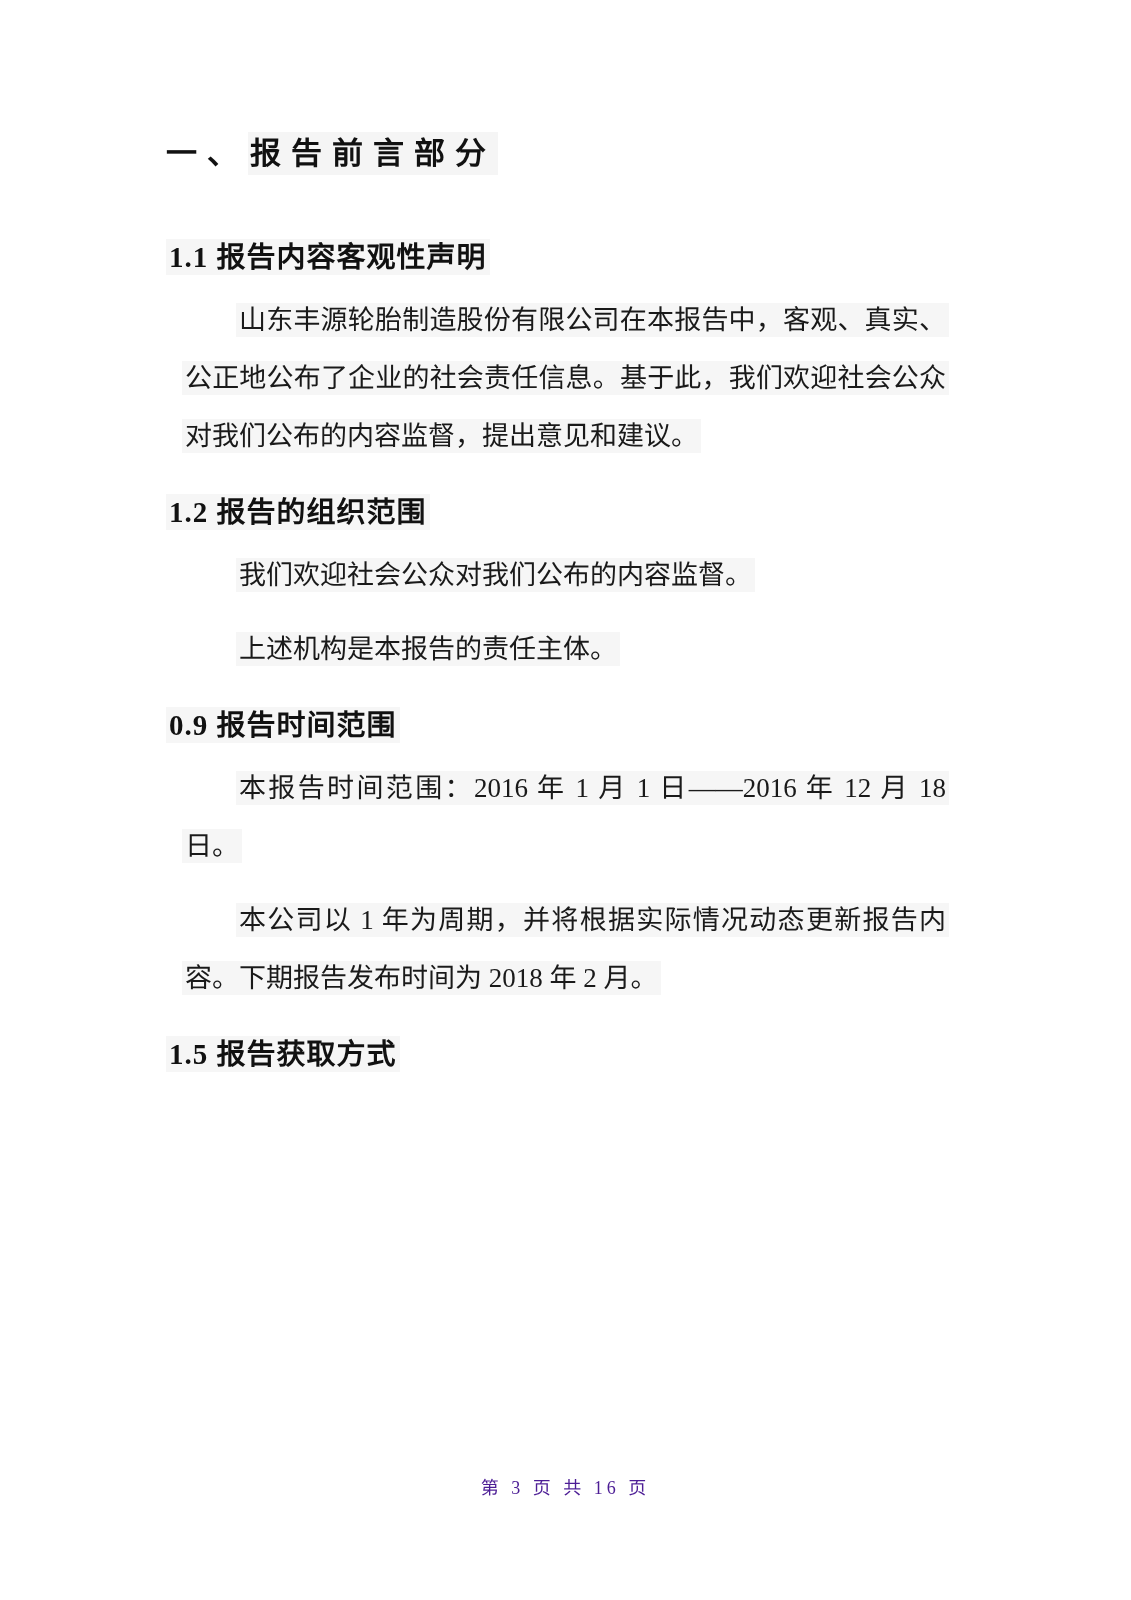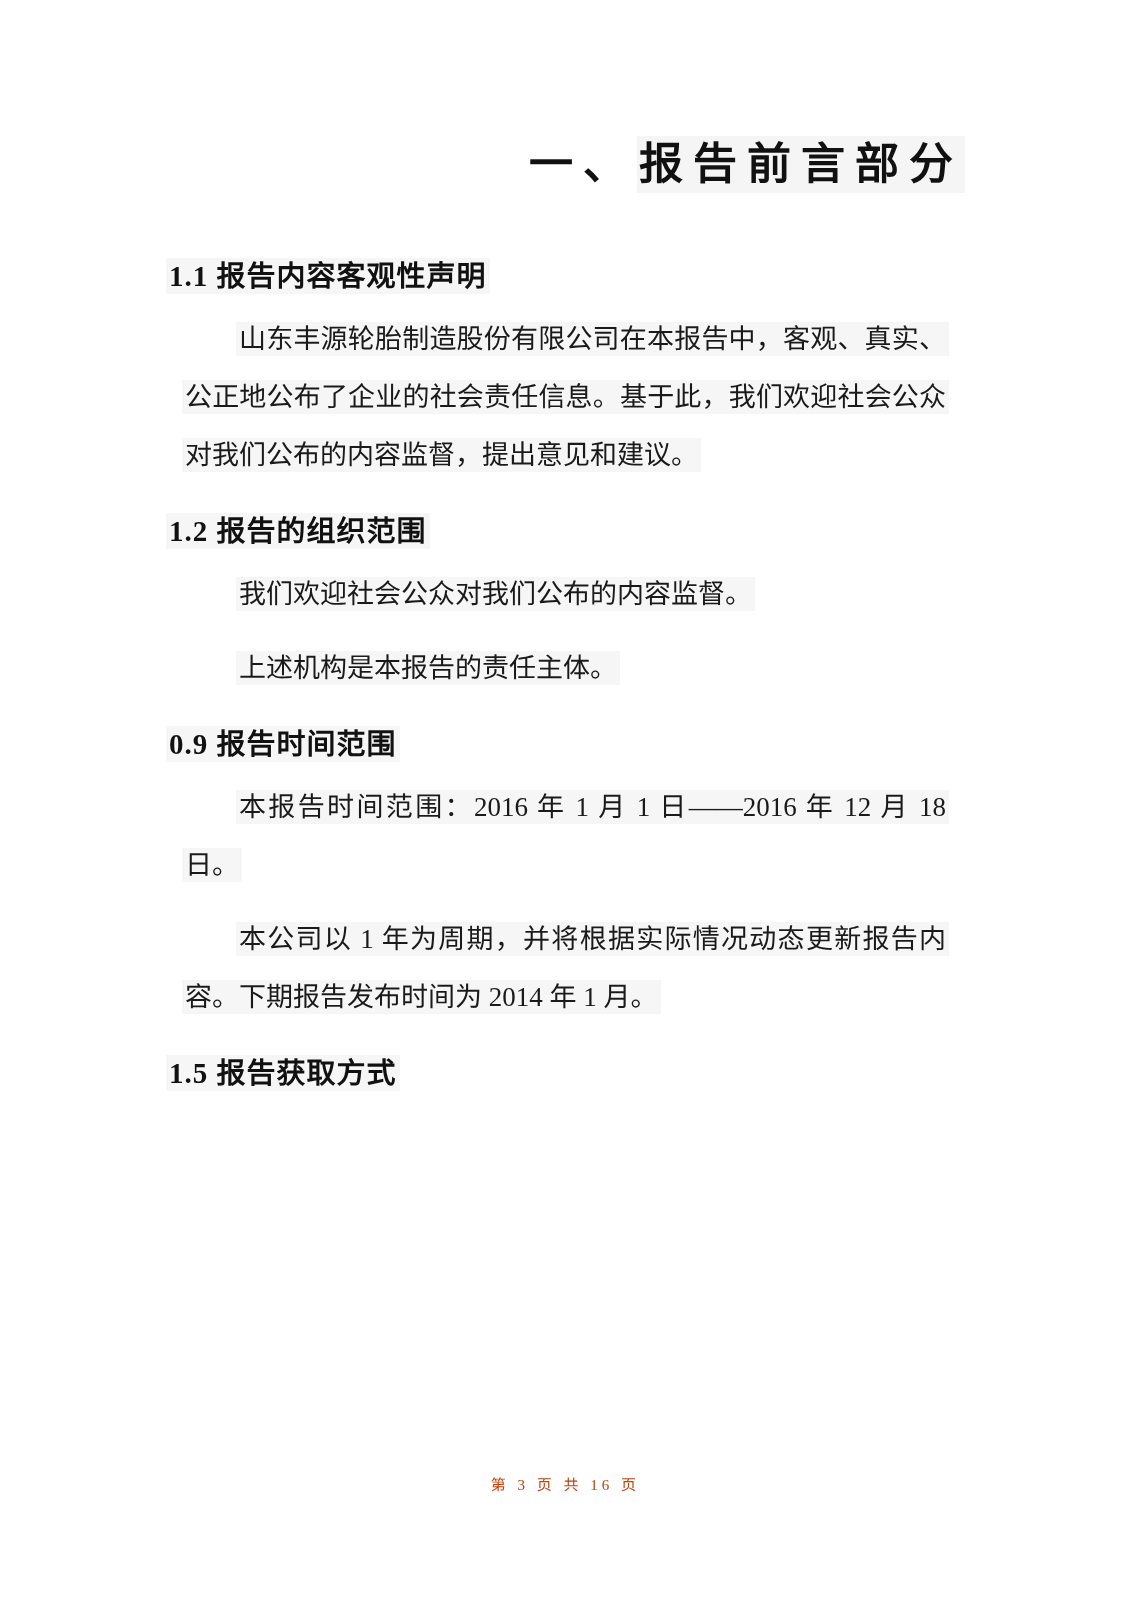--- a/index.html
+++ b/index.html
@@ -15,22 +15,22 @@
     background: #ffffff;
     color: #161616;
     font-family: "Liberation Serif", "DejaVu Serif", serif;
     overflow: hidden;
   }
   .content {
     padding: 0 166px;
   }
   .doc-title {
     margin: 128px 0 60px 0;
-    text-align: right;
-    font-size: 44px;
+    text-align: left;
+    font-size: 31px;
     font-weight: 700;
     letter-spacing: 10px;
     white-space: nowrap;
     color: #111111;
   }
   .doc-title .title-main {
     background: #f5f5f5;
     padding: 4px 2px;
   }
   h2.sec-heading {
@@ -53,23 +53,23 @@
     padding: 2px 3px;
     box-decoration-break: clone;
     -webkit-box-decoration-break: clone;
   }
   .page-footer {
     position: absolute;
     left: 0;
     right: 0;
     top: 1473px;
     text-align: center;
-    font-size: 15px;
+    font-size: 18px;
     letter-spacing: 4px;
-    color: #c2410c;
+    color: #4c1d95;
   }
 </style>
 </head>
 <body>
 
 <div class="page">
   <div class="content">
 
     <h1 class="doc-title"><span>一、</span><span class="title-main">报告前言部分</span></h1>
 
@@ -83,21 +83,21 @@
       <p class="para"><span class="hl">我们欢迎社会公众对我们公布的内容监督。</span></p>
       <p class="para"><span class="hl">上述机构是本报告的责任主体。</span></p>
     </section>
 
     <section>
       <h2 class="sec-heading"><span class="hl">0.9 报告时间范围</span></h2>
       <p class="para"><span class="hl">本报告时间范围：2016 年 1 月 1 日——2016 年 12 月 18 日。</span></p>
     </section>
 
     <section>
-      <p class="para"><span class="hl">本公司以 1 年为周期，并将根据实际情况动态更新报告内容。下期报告发布时间为 2014 年 1 月。</span></p>
+      <p class="para"><span class="hl">本公司以 1 年为周期，并将根据实际情况动态更新报告内容。下期报告发布时间为 2018 年 2 月。</span></p>
     </section>
 
     <section>
       <h2 class="sec-heading"><span class="hl">1.5 报告获取方式</span></h2>
     </section>
 
   </div>
 
   <div class="page-footer"><span>第 3 页 共 16 页</span></div>
 </div>

